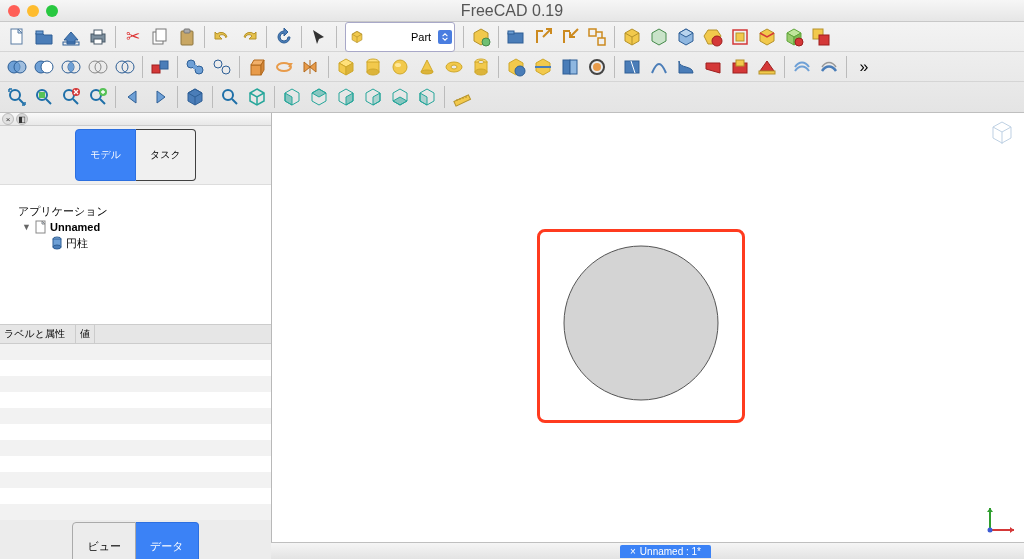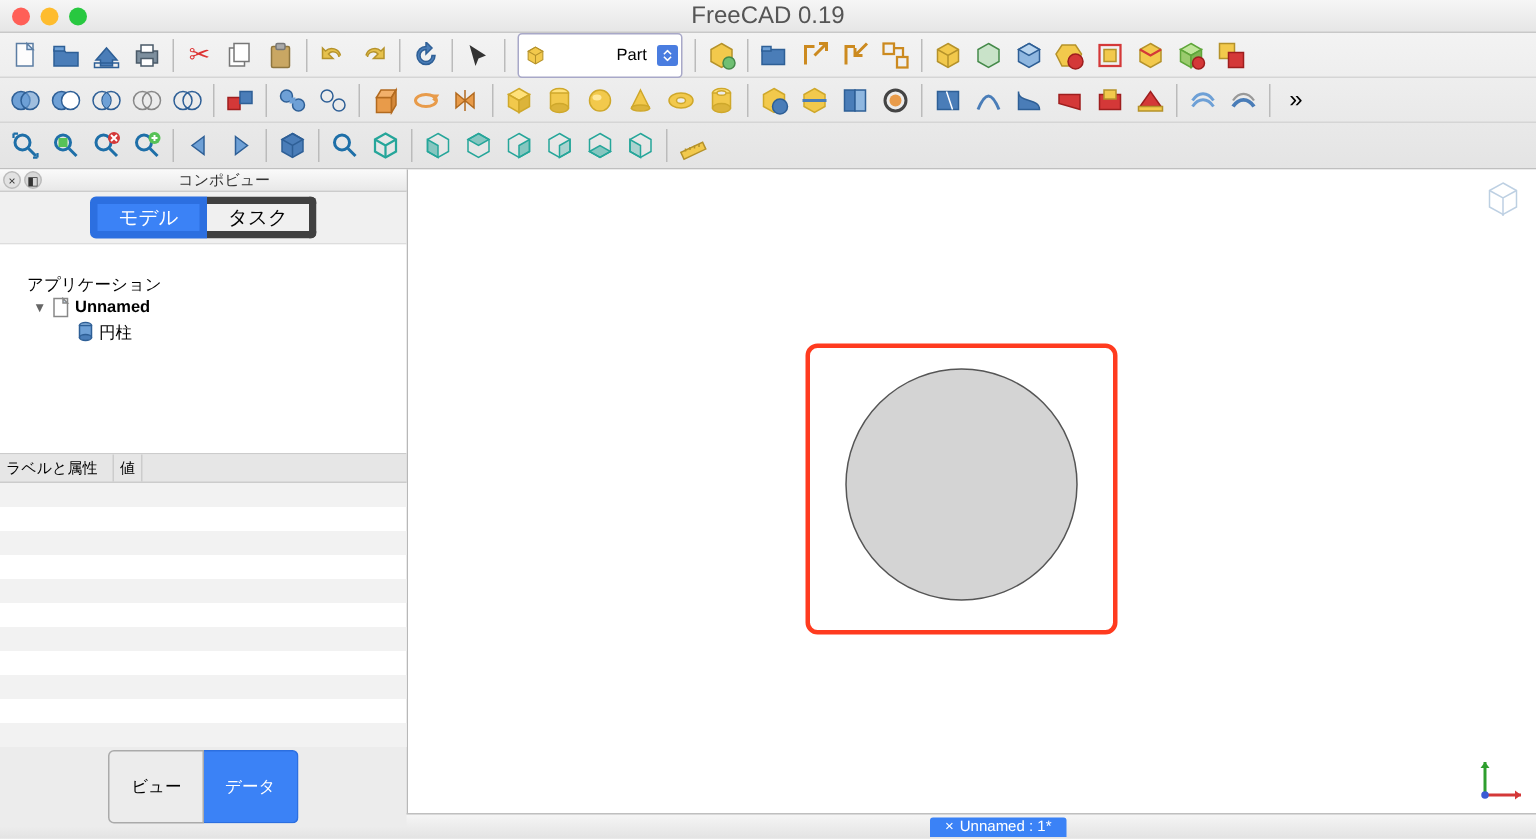--- a/index.html
+++ b/index.html
@@ -18,21 +18,21 @@
   .wb-combo .cube{width:14px;height:14px;margin-right:3px;}
   .wb-combo .arr{position:absolute; right:2px; width:14px;height:14px;background:#4a7de0;border-radius:2px;display:flex;align-items:center;justify-content:center;}
   .wb-combo .arr svg{width:8px;height:8px;}
   svg{display:block;}
   .more{font-size:16px;}
   .main { display:flex; height:calc(559px - 22px - 90px - 18px);}
   .sidebar { width:272px; display:flex; flex-direction:column; border-right:1px solid #b8b8b8; background:#f5f5f5;}
   .panel-hdr{height:18px; background:linear-gradient(#fafafa,#e8e8e8); border-bottom:1px solid #ccc; display:flex; align-items:center; padding:0 2px; font-size:10px; color:#333;}
   .panel-hdr .close{width:12px;height:12px;border-radius:50%;background:#e2e2e2;border:1px solid #bbb;margin-right:2px;display:flex;align-items:center;justify-content:center;font-size:8px;}
   .seg-tabs{display:flex; justify-content:center; padding:3px; background:#f0f0f0; border-bottom:1px solid #ddd;}
-  .seg-tabs .seg{padding:0 14px; font-size:13px; border:5px solid #404040;}
+  .seg-tabs .seg{padding:18px 14px; font-size:10px; border:1px solid #404040;}
   .seg-tabs .seg.active{background:#3b82f6;color:#fff;border-color:#2c6fe0;}
   .seg-tabs .seg:first-child{border-radius:4px 0 0 4px;}
   .seg-tabs .seg:last-child{border-radius:0 4px 4px 0; border-left:none;}
   .tree-hdr{display:flex; background:#e6e6e6; border-bottom:1px solid #ccc; font-size:10px;}
   .tree-hdr div{padding:2px 4px; border-right:1px solid #ccc;}
   .tree-hdr div:first-child{width:104px;}
   .tree-body{flex:1 1 auto; background:#fff; font-size:11px; padding:18px; border-bottom:1px solid #ccc; min-height:140px;}
   .tree-row{display:flex;align-items:center;height:16px;}
   .tree-row .tw{width:10px; font-size:9px; color:#666;}
   .tree-row .ico{width:14px;height:14px;margin:0 2px;}
@@ -523,21 +523,20 @@
         </svg>
       </div>
   </div>
 </div>
 
 <div class="main">
   <div class="sidebar">
     <div class="panel-hdr">
       <span class="close">×</span>
       <span class="close" style="background:#d8d8d8">◧</span>
-      <span style="flex:1;text-align:center">コンポビュー</span>
     </div>
     <div class="seg-tabs">
       <div class="seg active">モデル</div>
       <div class="seg">タスク</div>
     </div>
     <div class="tree-body">
       <div class="tree-row">
         <span>アプリケーション</span>
       </div>
       <div class="tree-row" style="padding-left:4px">

